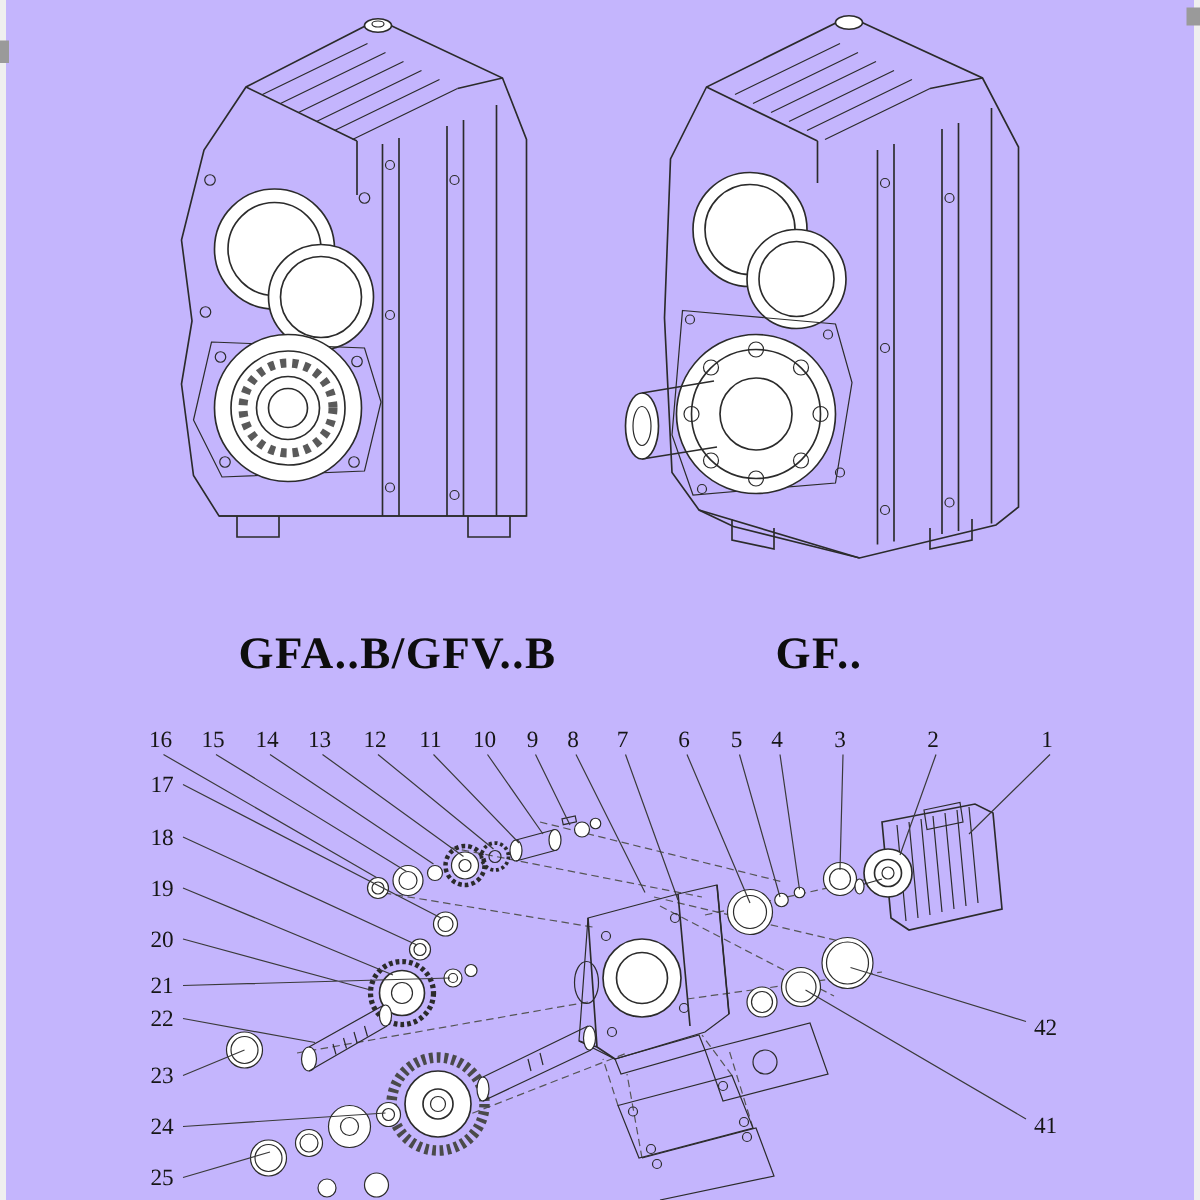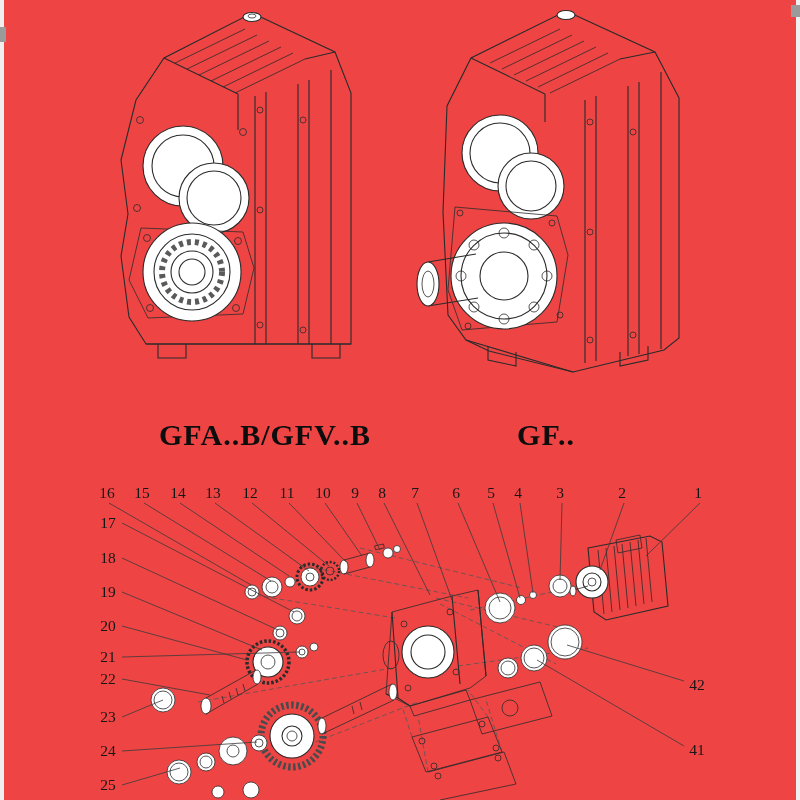--- a/index.html
+++ b/index.html
@@ -1,16 +1,16 @@
 <!DOCTYPE html>
 <html><head>
 <meta charset="utf-8">
 <style>
   html,body{margin:0;padding:0;background:#fff;}
-  .page{position:relative;width:800px;height:800px;background:#ef4444;overflow:hidden;
+  .page{position:relative;width:800px;height:800px;background:#c4b5fd;overflow:hidden;
         font-family:"Liberation Serif", serif;}
   svg{position:absolute;left:0;top:0;}
   svg *{vector-effect:non-scaling-stroke;}
   .ln{stroke:#2b2b2b;fill:none;stroke-width:1.1;}
   .thin{stroke:#2b2b2b;fill:none;stroke-width:0.8;}
   .white{fill:#ffffff;stroke:#2b2b2b;stroke-width:1.1;}
   .whitet{fill:#ffffff;stroke:#2b2b2b;stroke-width:0.8;}
   .dash{stroke:#555;fill:none;stroke-width:0.8;stroke-dasharray:5 3;}
   .leader{stroke:#3a3a3a;fill:none;stroke-width:0.8;}
   .callout{font-family:"Liberation Serif",serif;font-size:15.5px;fill:#161616;stroke:none;}

